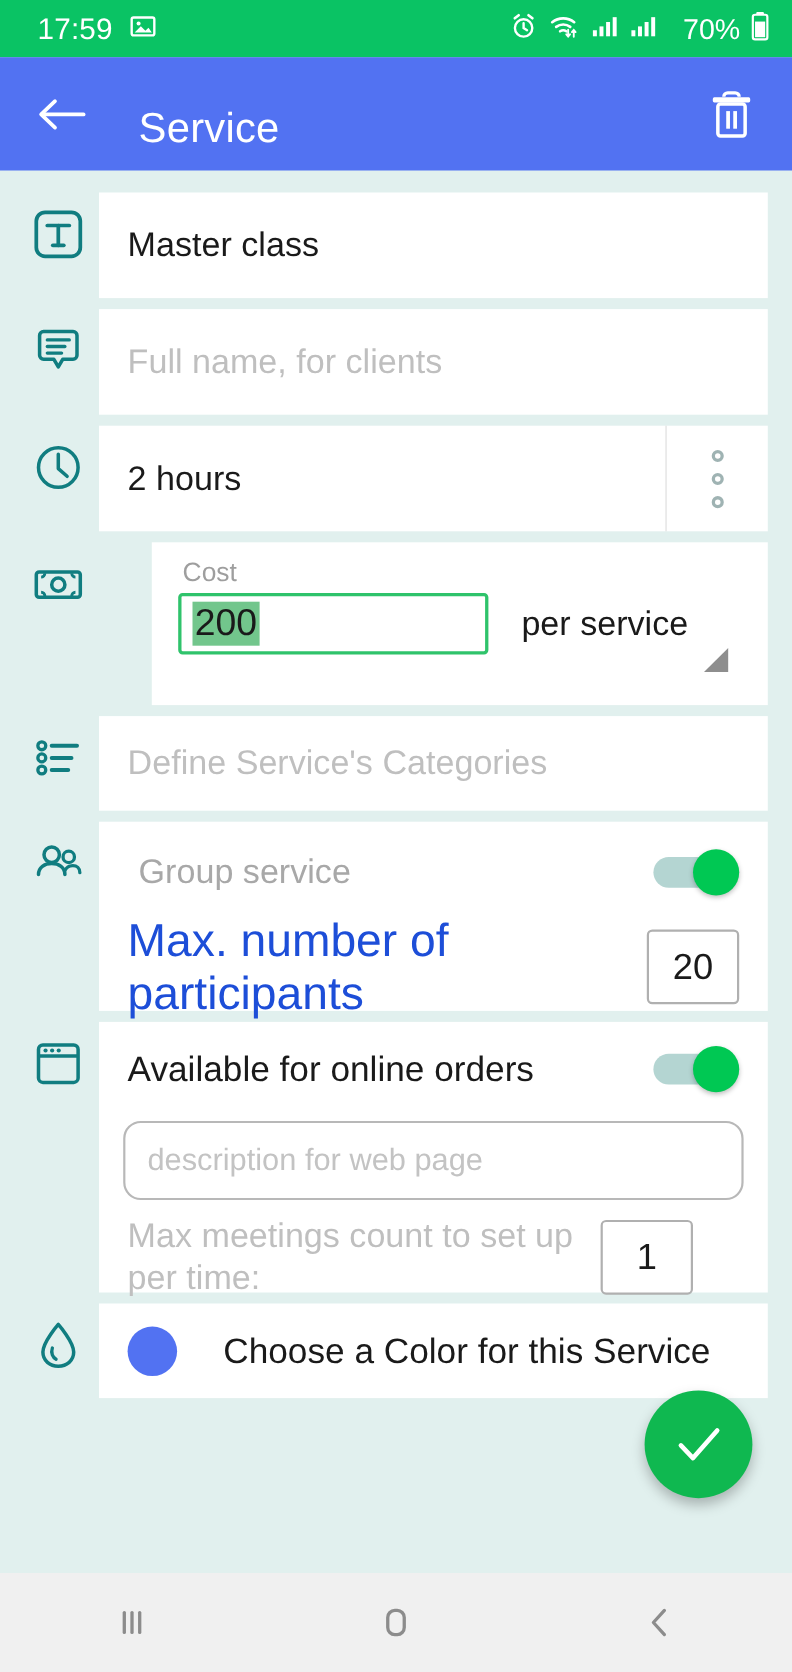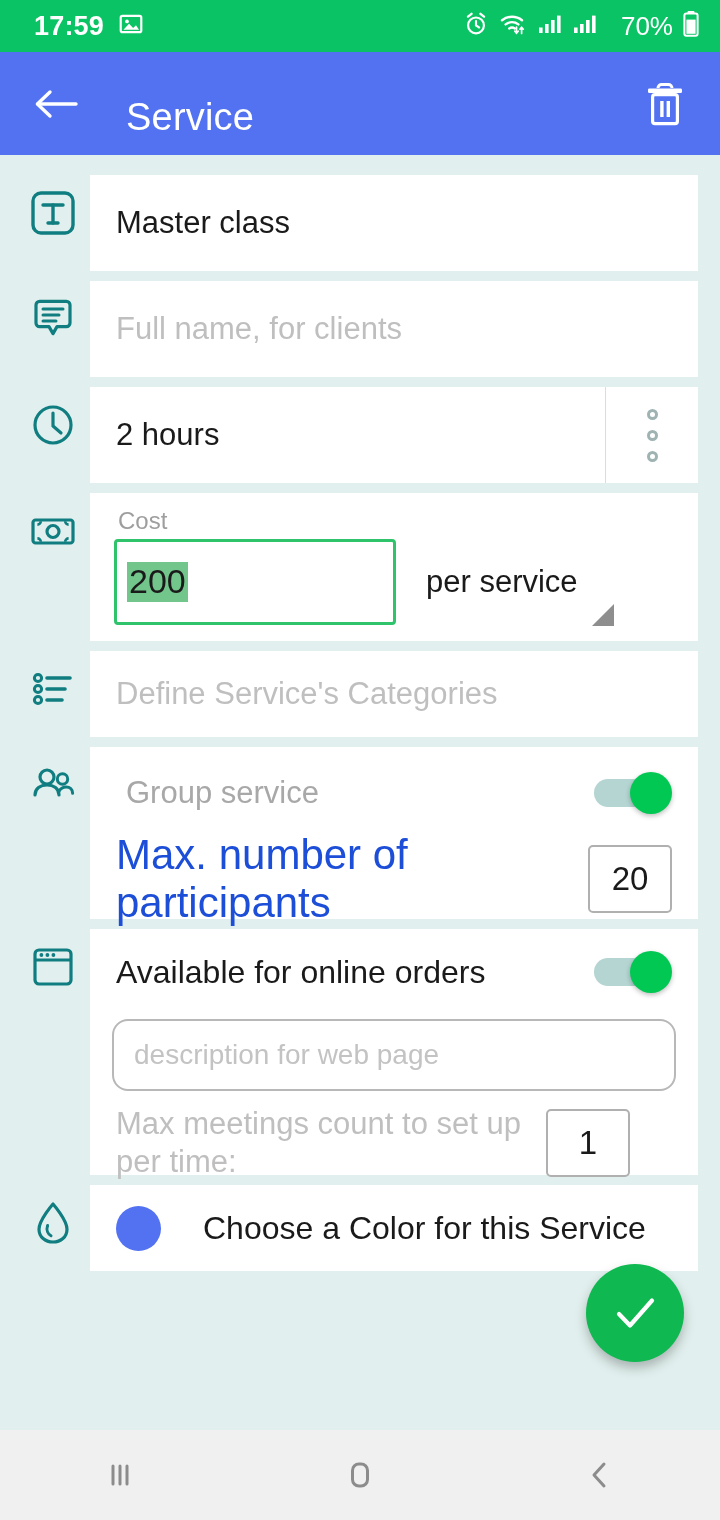--- a/index.html
+++ b/index.html
@@ -23,21 +23,21 @@
 
   
   .status-bar {
     height: 52px;
     background: #0ac364;
     display: flex;
     align-items: center;
     padding: 0 20px 0 34px;
     flex: 0 0 auto;
   }
-  .status-left { display: flex; align-items: center; gap: 14px; font-weight: bold; }
+  .status-left { display: flex; align-items: center; gap: 14px; }
   .status-time {
     color: #ffffff;
     font-size: 27px;
     letter-spacing: 0.2px;
   }
   .status-right {
     margin-left: auto;
     display: flex;
     align-items: center;
     gap: 9px;
@@ -154,35 +154,36 @@
     border-radius: 50%;
     border: 3px solid #9fb3b3;
     background: #ffffff;
   }
 
   
   .card-cost {
     height: 148px;
     display: block;
     padding: 14px 0 12px 0;
+    margin-left: 48px;
   }
   .cost-label {
     font-size: 24px;
     color: #9e9e9e;
     padding-left: 28px;
   }
   .cost-inner {
     display: flex;
     align-items: center;
     padding-left: 24px;
     margin-top: 4px;
   }
   .cost-input {
     width: 282px;
-    height: 86px;
+    height: 56px;
     border: 3px solid #2fc36b;
     border-radius: 4px;
     background: #ffffff;
     display: flex;
     align-items: center;
     padding-left: 10px;
     cursor: text;
   }
   .cost-value {
     font-size: 34px;

